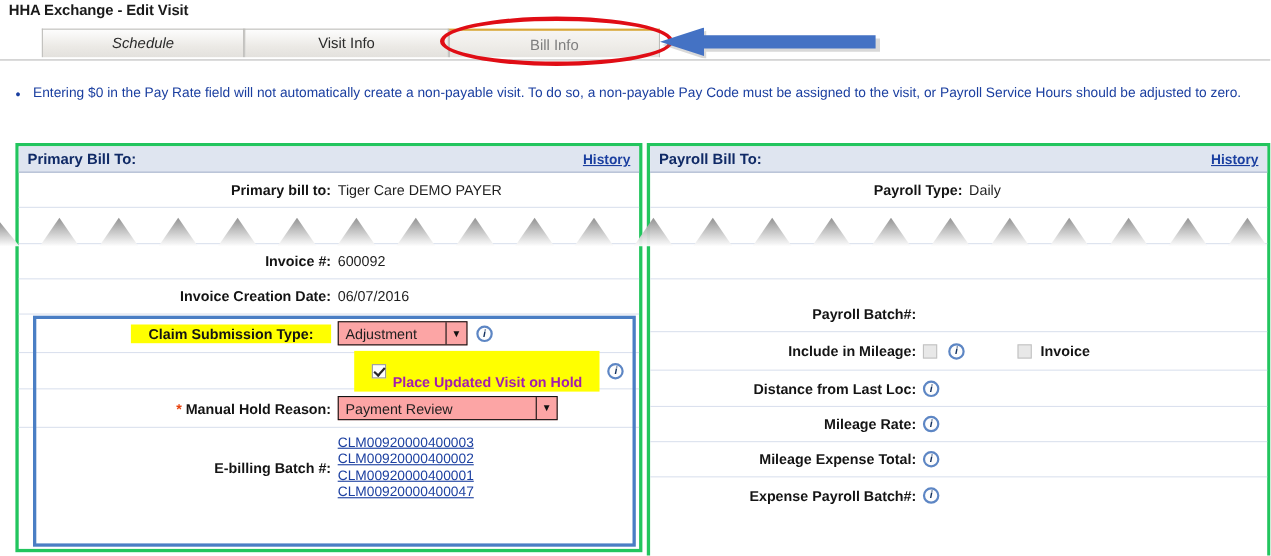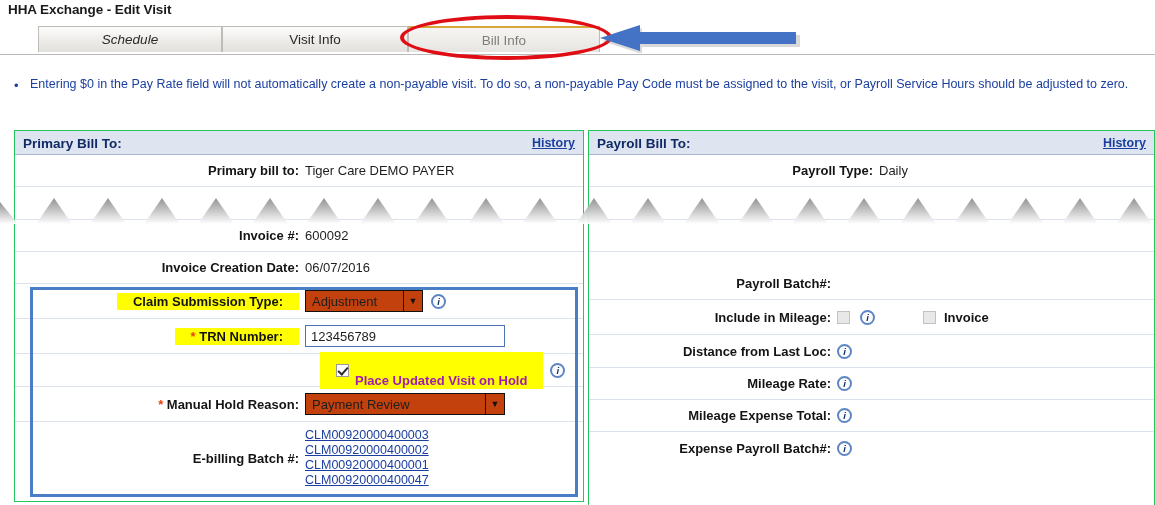--- a/index.html
+++ b/index.html
@@ -51,21 +51,21 @@
   .notice{
     position:absolute;left:14px;top:76px;width:1130px;
     font-size:12.5px;line-height:17px;color:#1b3fa0;
   }
   .notice .bullet{
     position:absolute;left:0;top:1px;color:#1b3fa0;font-size:13px;
   }
   .notice .ntext{display:block;padding-left:16px;}
 
   
-  .panel{position:absolute;top:130px;border:1px solid #22c55e;box-sizing:border-box;background:#fff;}
+  .panel{position:absolute;top:130px;border:3px solid #22c55e;box-sizing:border-box;background:#fff;}
   .panel.left{left:14px;width:570px;height:372px;}
   .panel.right{left:588px;width:567px;height:452px;}
 
   .panel-head{
     position:relative;height:24px;line-height:24px;
     background:#dfe5f0;border-bottom:1px solid #a8b4cc;
     padding:0 8px;box-sizing:border-box;
   }
   .panel-head .ptitle{
     font-size:13.5px;font-weight:bold;color:#102a66;
@@ -98,21 +98,21 @@
     display:inline-block;width:15px;height:15px;border-radius:50%;
     border:2px solid #5d86c4;background:#fdfdfd;
     font-size:9.5px;line-height:12px;text-align:center;
     font-weight:bold;font-style:italic;color:#12305e;
     vertical-align:-3px;box-sizing:border-box;cursor:pointer;
   }
 
   
   .sel{
     display:inline-flex;align-items:center;justify-content:space-between;
-    border:1.5px solid #111;background:#c2410c;height:22px;
+    border:1.5px solid #111;background:#fca5a5;height:22px;
     font-size:13px;color:#1e1e1e;padding:0 0 0 6px;box-sizing:border-box;
     cursor:pointer;
   }
   .sel .arrowbtn{
     width:18px;height:100%;display:flex;align-items:center;justify-content:center;
     border-left:1px solid #111;font-size:9px;color:#111;
   }
 
   
   .tinput{
@@ -205,26 +205,20 @@
       <span class="lbl" style="width:290px;">
         <span class="hl">Claim Submission Type:</span>
       </span>
       <span class="sel" style="width:118px;">
         <span>Adjustment</span>
         <span class="arrowbtn">▼</span>
       </span>
       <span class="info-icon" style="margin-left:8px;">i</span>
     </div>
 
-    <div class="row" style="height:35px;">
-      <span class="lbl" style="width:290px;">
-        <span class="hl"><span class="req">*</span> <span>TRN Number:</span></span>
-      </span>
-      <input class="tinput" style="width: 200px;" value="123456789">
-    </div>
 
     <div class="row" style="height:33px;">
       <span style="width:305px;"></span>
       <span class="hl" style="display:inline-flex;align-items:center;gap:6px;">
         <span class="cb checked"></span>
         <span style="font-size:13px;font-weight:bold;color:#a21caf;margin-top:20px;">Place Updated Visit on Hold</span>
       </span>
       <span class="info-icon" style="margin-left:7px;">i</span>
     </div>
 

